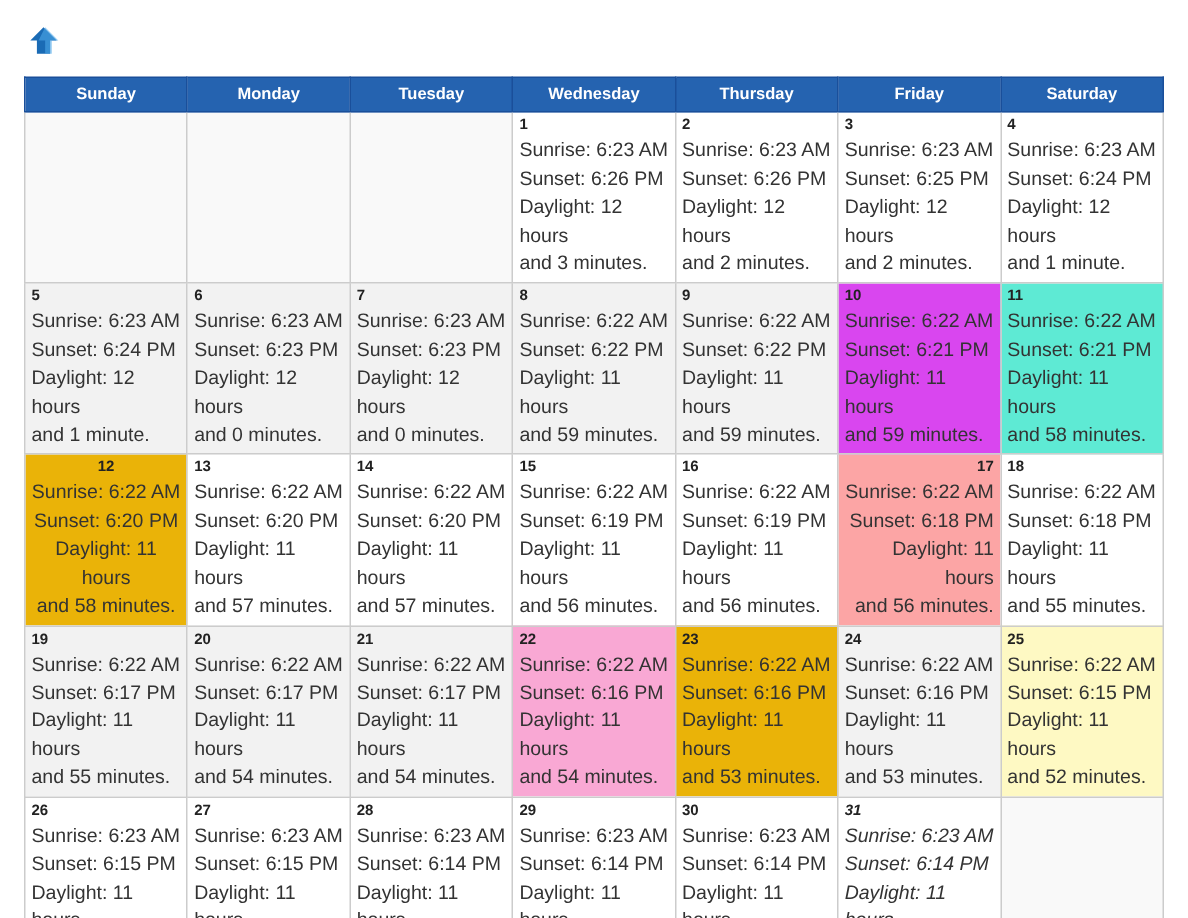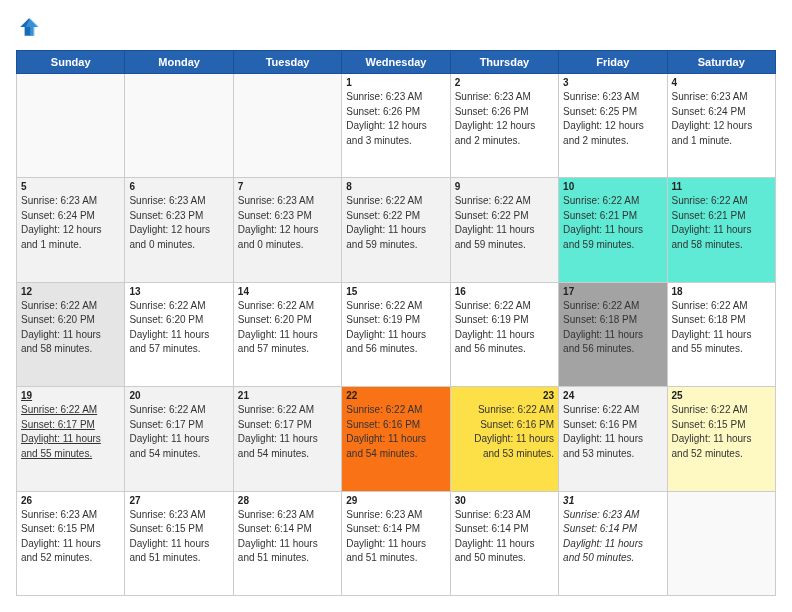--- a/index.html
+++ b/index.html
@@ -76,21 +76,21 @@
       background: #fff;
     }
     .day-num {
       font-size: 10px;
       font-weight: bold;
       color: #222;
       display: block;
       margin-bottom: 2px;
     }
     .day-info {
-      font-size: 10px;
+      font-size: 13px;
       color: #333;
       line-height: 1.45;
     }
     .empty-cell {
       background: #f9f9f9 !important;
     }
   </style>
 </head>
 <body>
 
@@ -163,77 +163,77 @@
             <div class="day-info">Sunrise: 6:23 AM<br>Sunset: 6:23 PM<br>Daylight: 12 hours<br>and 0 minutes.</div>
           </td>
           <td style="background: rgb(242, 242, 242);">
             <span class="day-num">8</span>
             <div class="day-info">Sunrise: 6:22 AM<br>Sunset: 6:22 PM<br>Daylight: 11 hours<br>and 59 minutes.</div>
           </td>
           <td style="background: rgb(242, 242, 242);">
             <span class="day-num">9</span>
             <div class="day-info">Sunrise: 6:22 AM<br>Sunset: 6:22 PM<br>Daylight: 11 hours<br>and 59 minutes.</div>
           </td>
-          <td style="background: #5eead4; margin-left: 12px;">
+          <td style="background: #d946ef; margin-left: 12px;">
             <span class="day-num">10</span>
             <div class="day-info">Sunrise: 6:22 AM<br>Sunset: 6:21 PM<br>Daylight: 11 hours<br>and 59 minutes.</div>
           </td>
           <td style="background: #5eead4;">
             <span class="day-num">11</span>
             <div class="day-info">Sunrise: 6:22 AM<br>Sunset: 6:21 PM<br>Daylight: 11 hours<br>and 58 minutes.</div>
           </td>
         </tr>
         <tr>
-          <td style="background: #e5e5e5;">
+          <td style="background: #eab308; text-align: center;">
             <span class="day-num">12</span>
             <div class="day-info">Sunrise: 6:22 AM<br>Sunset: 6:20 PM<br>Daylight: 11 hours<br>and 58 minutes.</div>
           </td>
           <td style="background: rgb(255, 255, 255);">
             <span class="day-num">13</span>
             <div class="day-info">Sunrise: 6:22 AM<br>Sunset: 6:20 PM<br>Daylight: 11 hours<br>and 57 minutes.</div>
           </td>
           <td style="background: rgb(255, 255, 255);">
             <span class="day-num">14</span>
             <div class="day-info">Sunrise: 6:22 AM<br>Sunset: 6:20 PM<br>Daylight: 11 hours<br>and 57 minutes.</div>
           </td>
           <td style="background: rgb(255, 255, 255); margin-top: 24px;">
             <span class="day-num">15</span>
             <div class="day-info">Sunrise: 6:22 AM<br>Sunset: 6:19 PM<br>Daylight: 11 hours<br>and 56 minutes.</div>
           </td>
           <td style="background: rgb(255, 255, 255); margin-left: 32px;">
             <span class="day-num">16</span>
             <div class="day-info">Sunrise: 6:22 AM<br>Sunset: 6:19 PM<br>Daylight: 11 hours<br>and 56 minutes.</div>
           </td>
-          <td style="background: #a3a3a3;">
+          <td style="background: #fca5a5; text-align: right;">
             <span class="day-num">17</span>
             <div class="day-info">Sunrise: 6:22 AM<br>Sunset: 6:18 PM<br>Daylight: 11 hours<br>and 56 minutes.</div>
           </td>
           <td style="background: rgb(255, 255, 255);">
             <span class="day-num">18</span>
             <div class="day-info">Sunrise: 6:22 AM<br>Sunset: 6:18 PM<br>Daylight: 11 hours<br>and 55 minutes.</div>
           </td>
         </tr>
         <tr>
-          <td style="background: rgb(242, 242, 242); text-decoration: underline;">
+          <td style="background: rgb(242, 242, 242);">
             <span class="day-num">19</span>
             <div class="day-info">Sunrise: 6:22 AM<br>Sunset: 6:17 PM<br>Daylight: 11 hours<br>and 55 minutes.</div>
           </td>
           <td style="background: rgb(242, 242, 242);">
             <span class="day-num">20</span>
             <div class="day-info">Sunrise: 6:22 AM<br>Sunset: 6:17 PM<br>Daylight: 11 hours<br>and 54 minutes.</div>
           </td>
           <td style="background: rgb(242, 242, 242);">
             <span class="day-num">21</span>
             <div class="day-info">Sunrise: 6:22 AM<br>Sunset: 6:17 PM<br>Daylight: 11 hours<br>and 54 minutes.</div>
           </td>
-          <td style="background: #f97316;">
+          <td style="background: #f9a8d4;">
             <span class="day-num">22</span>
             <div class="day-info">Sunrise: 6:22 AM<br>Sunset: 6:16 PM<br>Daylight: 11 hours<br>and 54 minutes.</div>
           </td>
-          <td style="background: #fde047; text-align: right;">
+          <td style="background: #eab308;">
             <span class="day-num">23</span>
             <div class="day-info">Sunrise: 6:22 AM<br>Sunset: 6:16 PM<br>Daylight: 11 hours<br>and 53 minutes.</div>
           </td>
           <td style="background: rgb(242, 242, 242);">
             <span class="day-num">24</span>
             <div class="day-info">Sunrise: 6:22 AM<br>Sunset: 6:16 PM<br>Daylight: 11 hours<br>and 53 minutes.</div>
           </td>
           <td style="background: #fef9c3;">
             <span class="day-num">25</span>
             <div class="day-info">Sunrise: 6:22 AM<br>Sunset: 6:15 PM<br>Daylight: 11 hours<br>and 52 minutes.</div>

